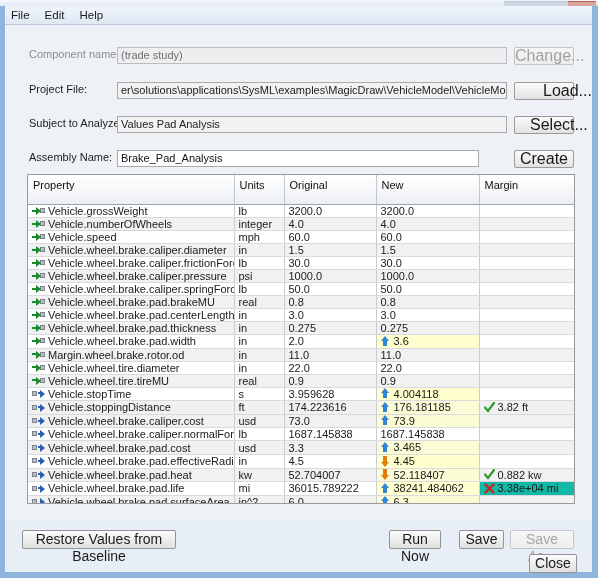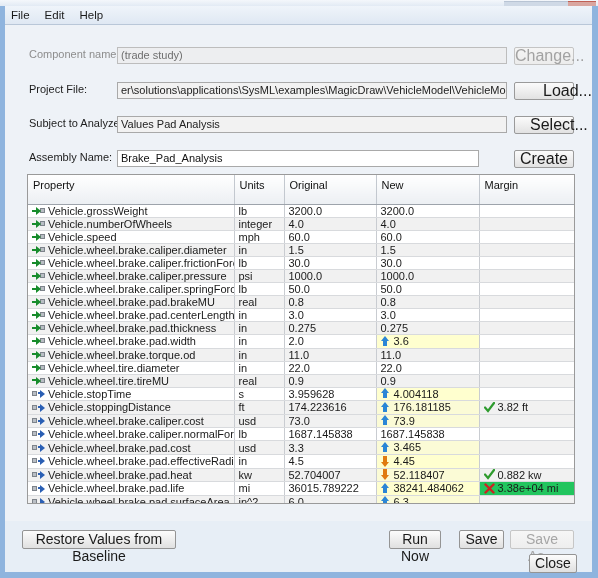--- a/index.html
+++ b/index.html
@@ -87,21 +87,21 @@
   }
   table.grid td{
     border-right:1px solid #c9ccd1;border-bottom:1px solid #d8dadd;
     font-size:11px;padding:0 0 0 4px;height:12px;line-height:12px;
     color:#1a1a1a;white-space:nowrap;overflow:hidden;
   }
   tr.alt td{background:#f1f1f1;}
   tr.alt td.hl-new{background:#fbfbd6;}
   td.hl-new{background:#ffffcf;}
   td.hl-green{background:#c8eec8;}
-  td.hl-red{background:#22c55e;margin-top:39px;}
+  td.hl-red{background:#14b8a6;margin-top:39px;}
   td.c-prop{padding-left:3px;}
   td.num{padding-left:4px;}
   .colw-prop{width:206px;}
   .colw-units{width:50px;}
   .colw-orig{width:92px;}
   .colw-new{width:103px;}
   .colw-margin{width:95px;}
 
   
   .rowicon{display:inline-block;width:13px;height:8px;position:relative;vertical-align:middle;margin-right:3px;top:-1px;}
@@ -281,21 +281,21 @@
               <td class="num"><span></span></td>
             </tr>
             <tr>
               <td class="c-prop"><span class="rowicon icon-input"><span class="sq"></span><span class="shaft"></span><span class="head"></span></span><span>Vehicle.wheel.brake.pad.width</span></td>
               <td class="num">in</td>
               <td class="num">2.0</td>
               <td class="num hl-new"><span class="arrow up"><i class="tip"></i><i class="bar"></i></span><span>3.6</span></td>
               <td class="num"><span></span></td>
             </tr>
             <tr class="alt">
-              <td class="c-prop"><span class="rowicon icon-input"><span class="sq"></span><span class="shaft"></span><span class="head"></span></span><span>Vehicle.wheel.brake.torque.od</span></td>
+              <td class="c-prop"><span class="rowicon icon-input"><span class="sq"></span><span class="shaft"></span><span class="head"></span></span><span>Margin.wheel.brake.rotor.od</span></td>
               <td class="num">in</td>
               <td class="num">11.0</td>
               <td class="num"><span>11.0</span></td>
               <td class="num"><span></span></td>
             </tr>
             <tr>
               <td class="c-prop"><span class="rowicon icon-input"><span class="sq"></span><span class="shaft"></span><span class="head"></span></span><span>Vehicle.wheel.tire.diameter</span></td>
               <td class="num">in</td>
               <td class="num">22.0</td>
               <td class="num"><span>22.0</span></td>

